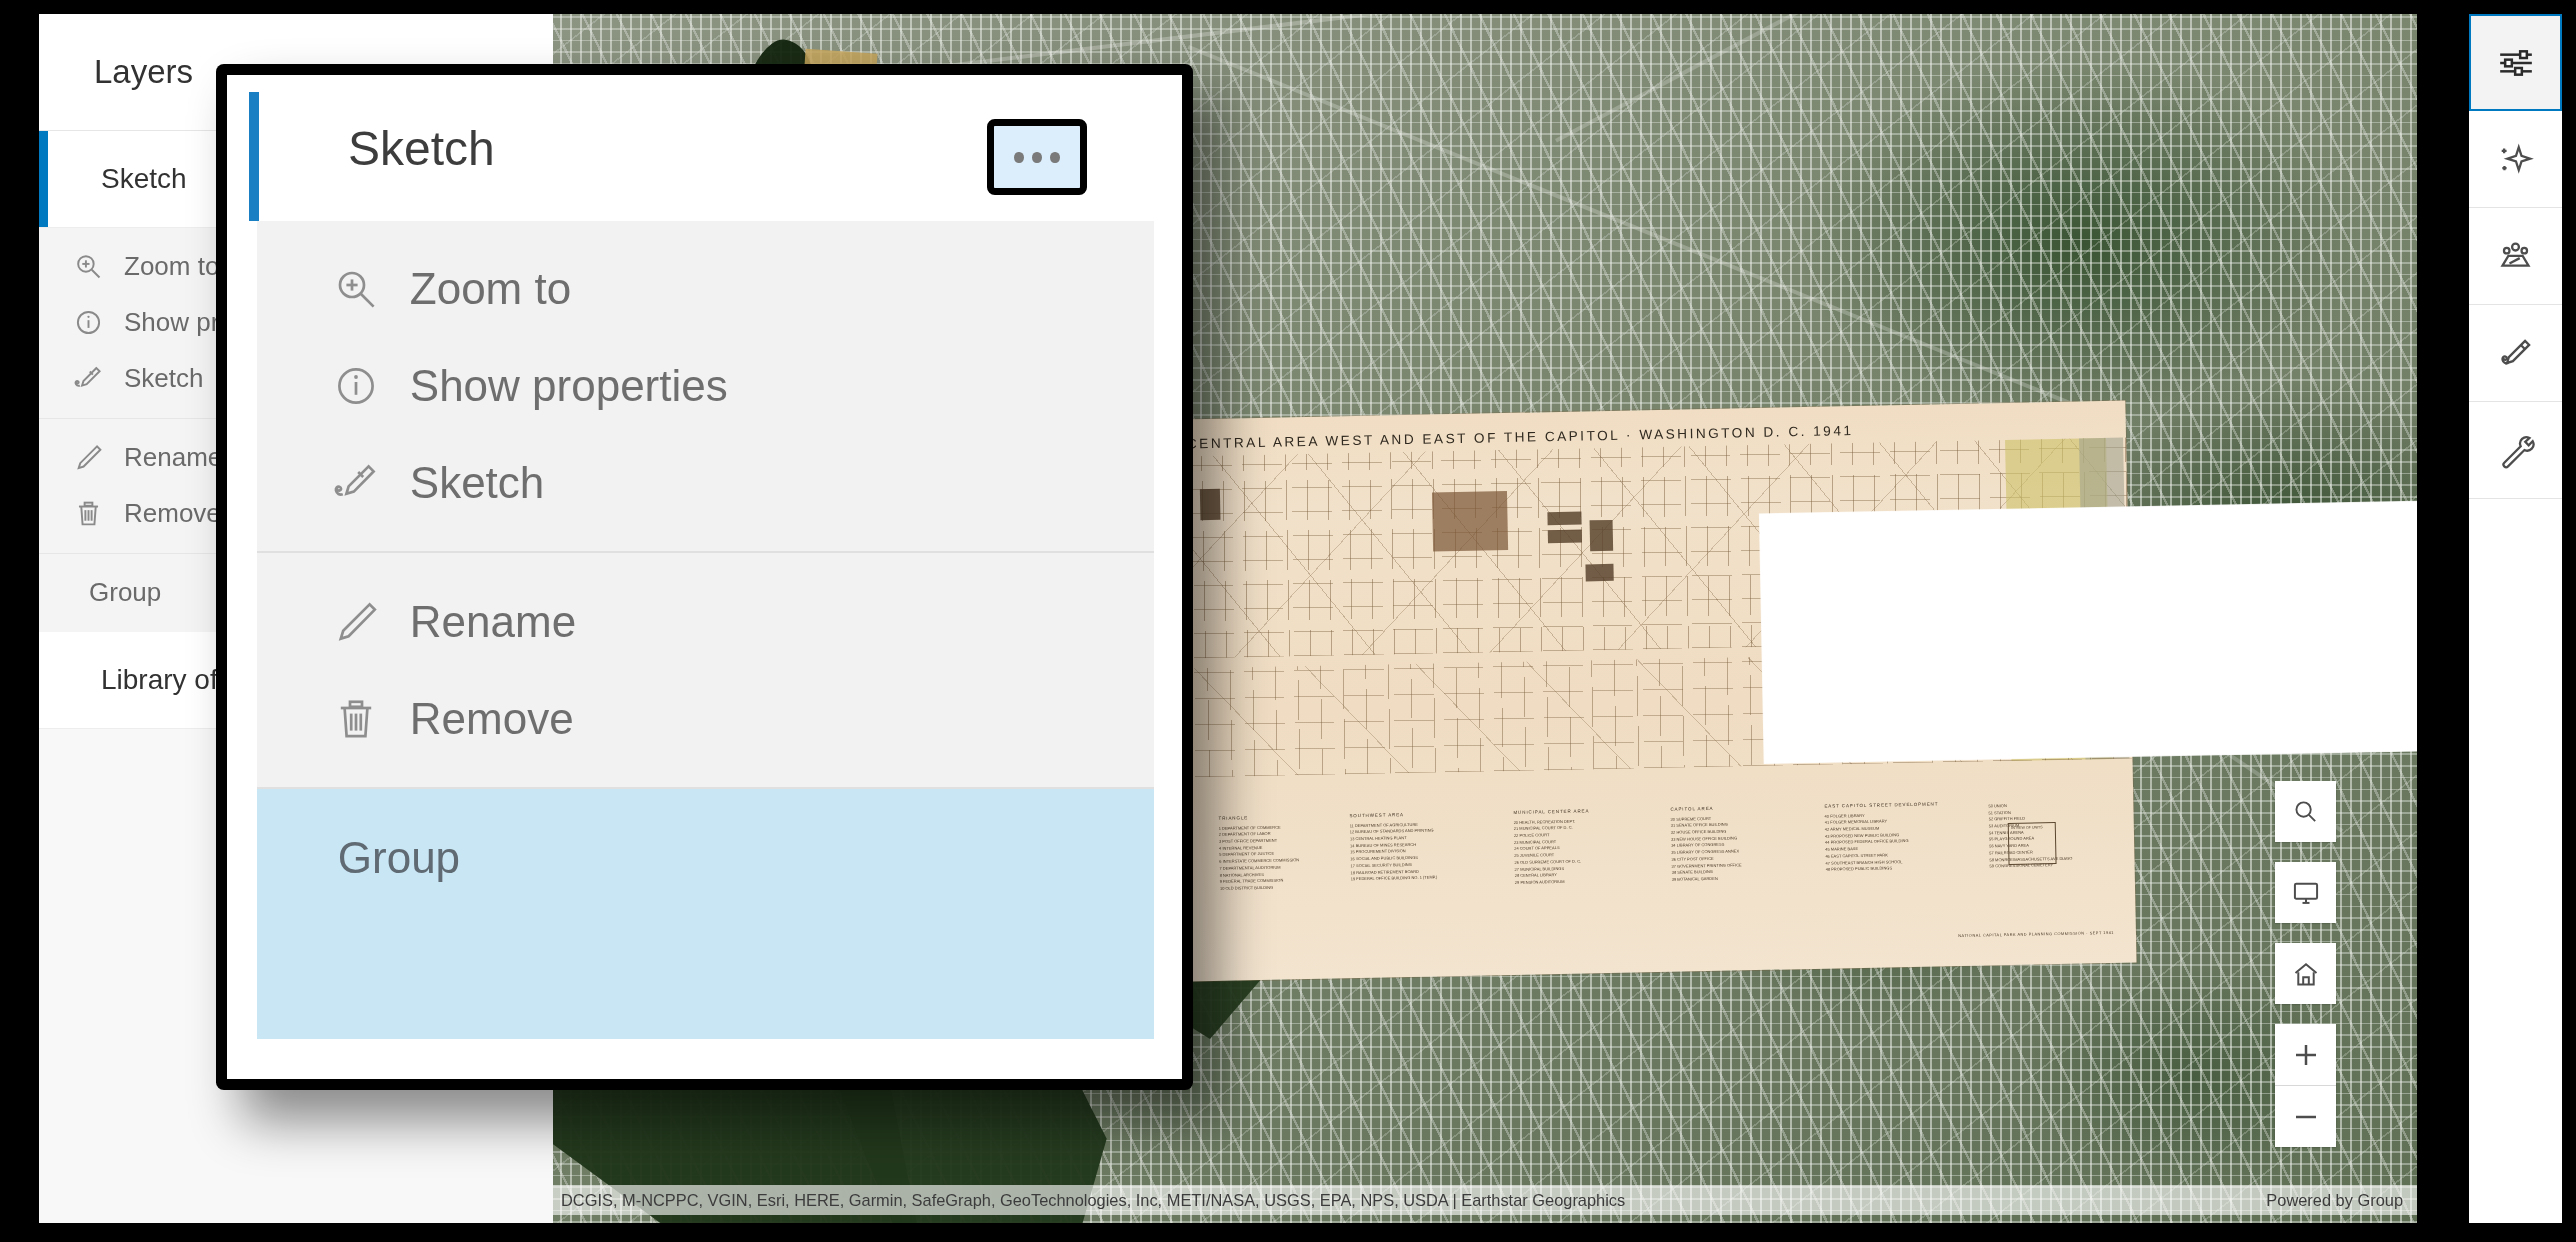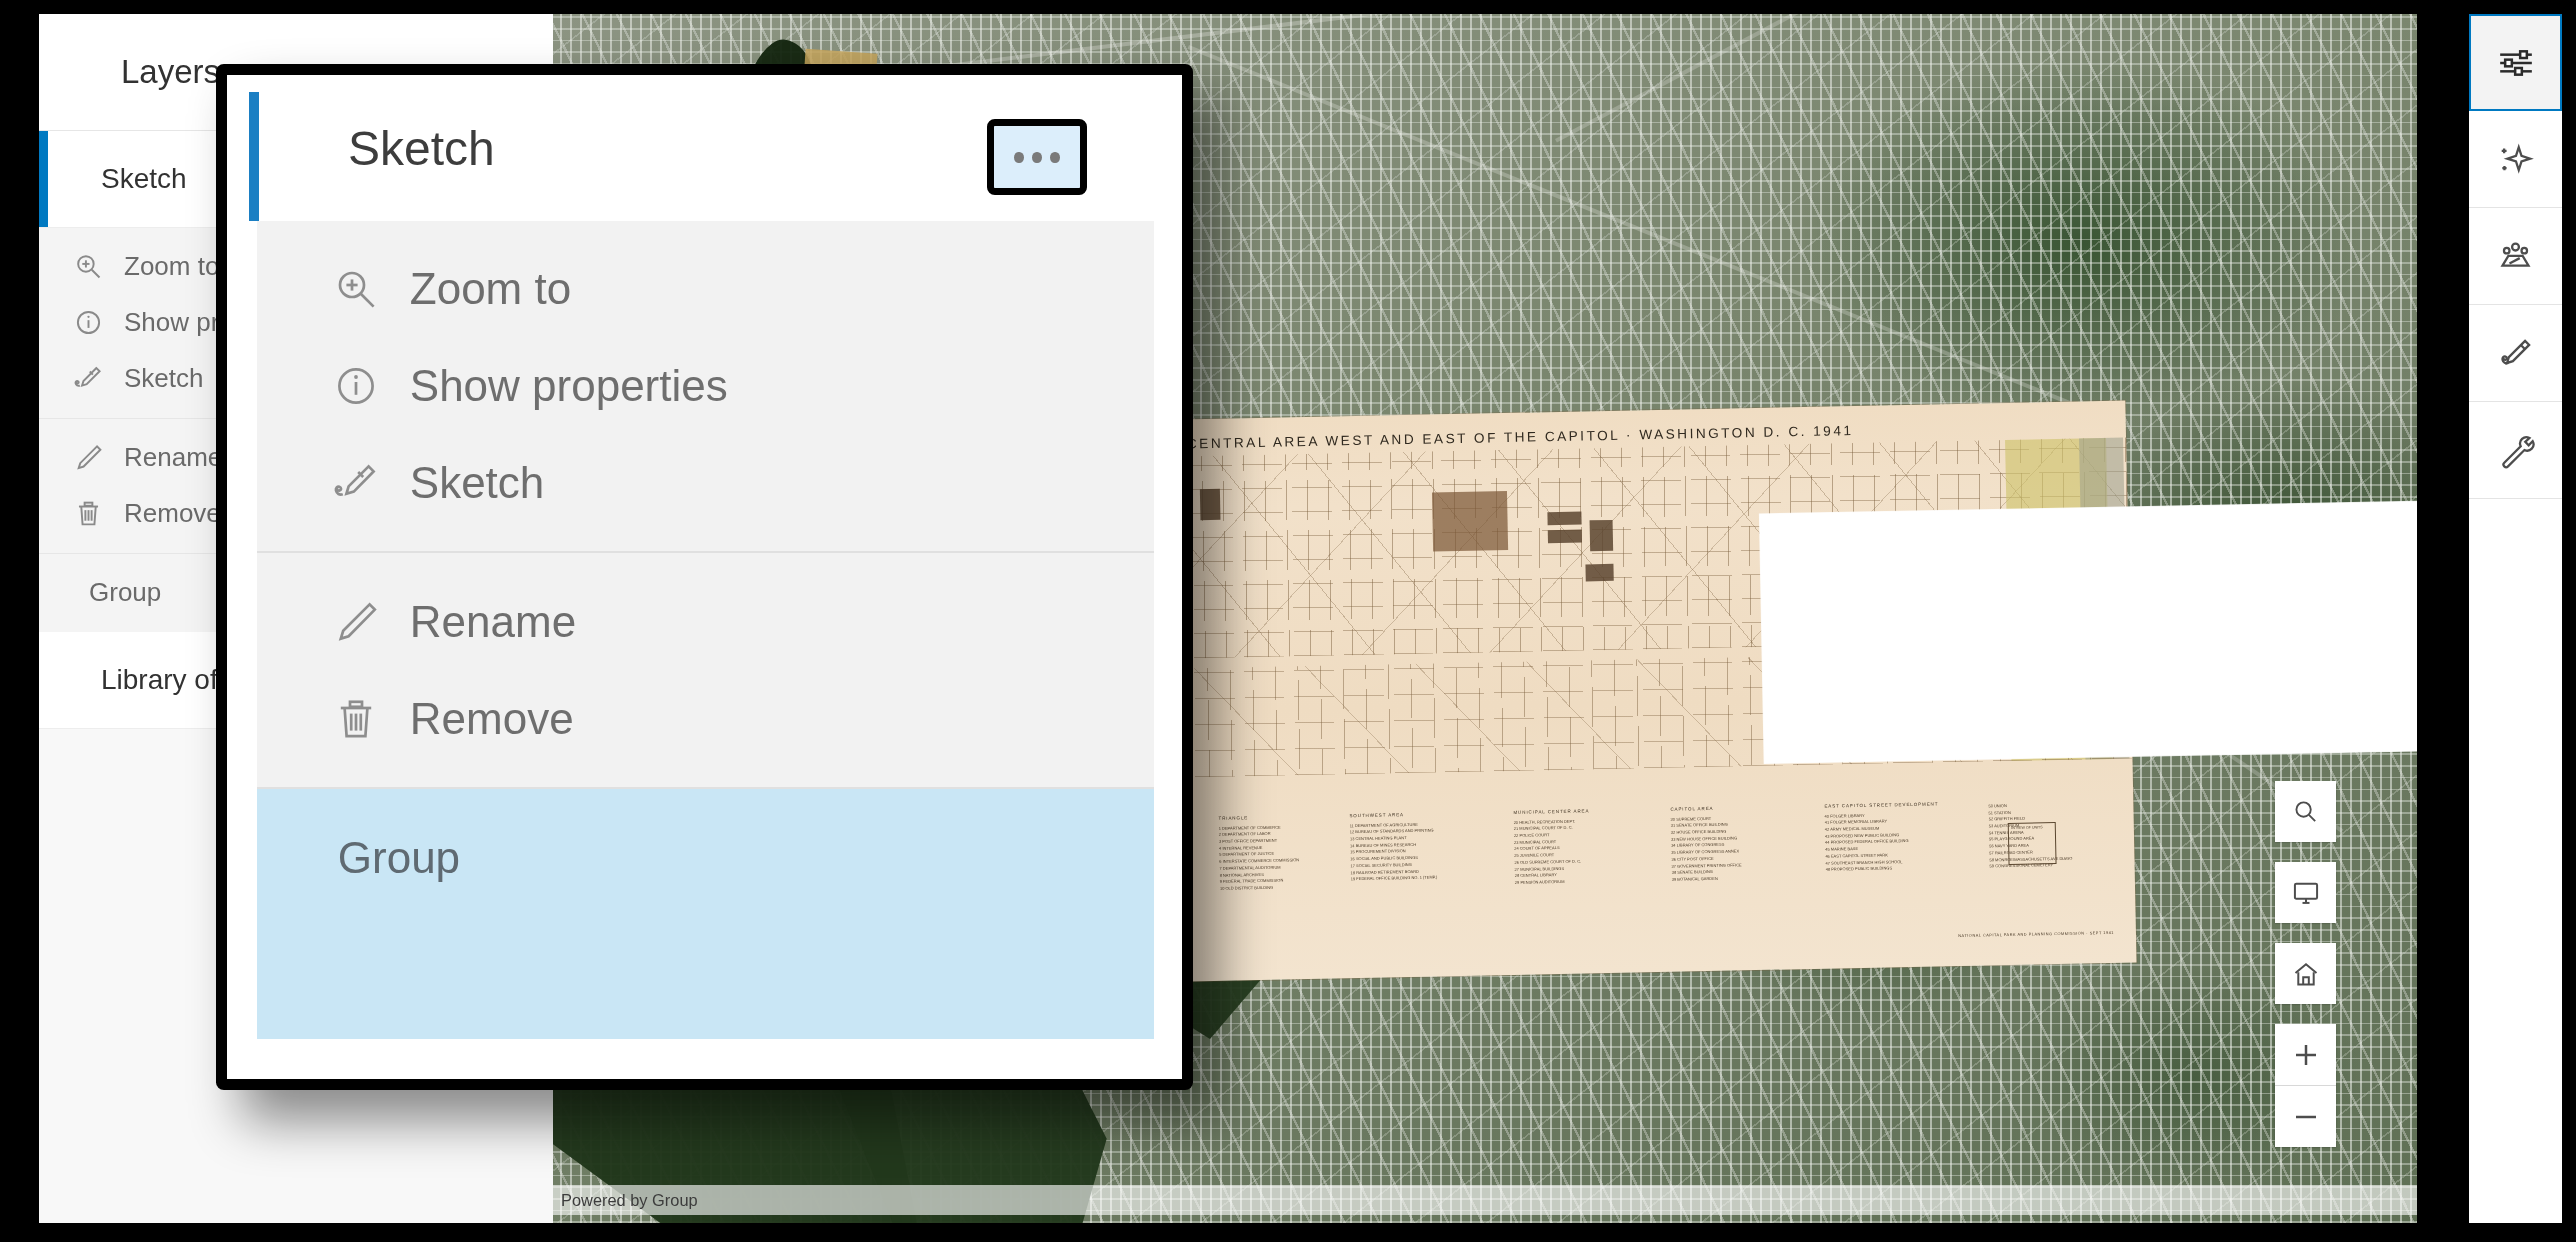--- a/index.html
+++ b/index.html
@@ -94,21 +94,21 @@
   
   .rtool{position:absolute;right:14px;top:14px;width:93px;height:1209px;background:#fff;}
   .rtool-btn{width:93px;height:97px;display:flex;align-items:center;justify-content:center;
     border-bottom:0.8px solid #e4e4e4;box-sizing:border-box;cursor:pointer;background:#fff;}
   .rtool-btn.active{background:#f3f3f3;border:2.3px solid #0079c1;}
 
   
   .lpanel{position:absolute;left:39px;top:14px;width:514px;height:1209px;background:#f8f8f8;overflow:hidden;}
   .lpanel-hdr{height:117px;background:#fff;display:flex;align-items:center;padding-left:55px;
     box-sizing:border-box;border-bottom:0.8px solid #e6e6e6;}
-  .lpanel-hdr .t{font-size:33px;color:#323232;margin-left:27px;}
+  .lpanel-hdr .t{font-size:33px;color:#323232;}
   .lyr-item{position:relative;background:#fff;padding:30px 0 30px 62px;border-bottom:0.8px solid #ededed;}
   .lyr-item.sel::before{content:"";position:absolute;left:0;top:0;bottom:0;width:9.3px;background:#0079c1;}
   .lyr-title{font-size:28px;color:#323232;line-height:1.28;}
   .ctxmenu{background:#f4f4f4;}
   .ctx-grp{padding:11px 0;border-bottom:0.8px solid #e6e6e6;}
   .ctx-row{display:flex;align-items:center;gap:20px;padding:12.5px 0 12.5px 34px;font-size:26px;color:#6a6a6a;cursor:pointer;}
   .ctx-row .lbl{white-space:nowrap;}
   .ctx-row.grouprow{padding-left:50px;}
   .addbtn{position:absolute;left:358px;top:899px;width:67px;height:67px;border:2.3px solid #0079c1;
     background:#fff;display:flex;align-items:center;justify-content:center;cursor:pointer;}
@@ -295,20 +295,21 @@
         </div>
         <div class="mb">
           <svg width="30" height="30" viewBox="0 0 24 24" stroke="#4d4d4d" stroke-width="2">
               <line x1="4" y1="12" x2="20" y2="12"></line>
             </svg>
         </div>
       </div>
     </div>
 
     <div class="attrib">
+      <span>DCGIS, M-NCPPC, VGIN, Esri, HERE, Garmin, SafeGraph, GeoTechnologies, Inc, METI/NASA, USGS, EPA, NPS, USDA | Earthstar Geographics</span>
       <span>Powered by Group</span>
     </div>
   </div>
 
   <div class="collapse">«</div>
 
   <div class="rtool">
     <div class="rtool-btn active">
       <svg width="40" height="40" viewBox="0 0 24 24" fill="none" stroke="#2b2b2b" stroke-width="1.5">
         <line x1="2.5" y1="7" x2="21.5" y2="7"></line>

